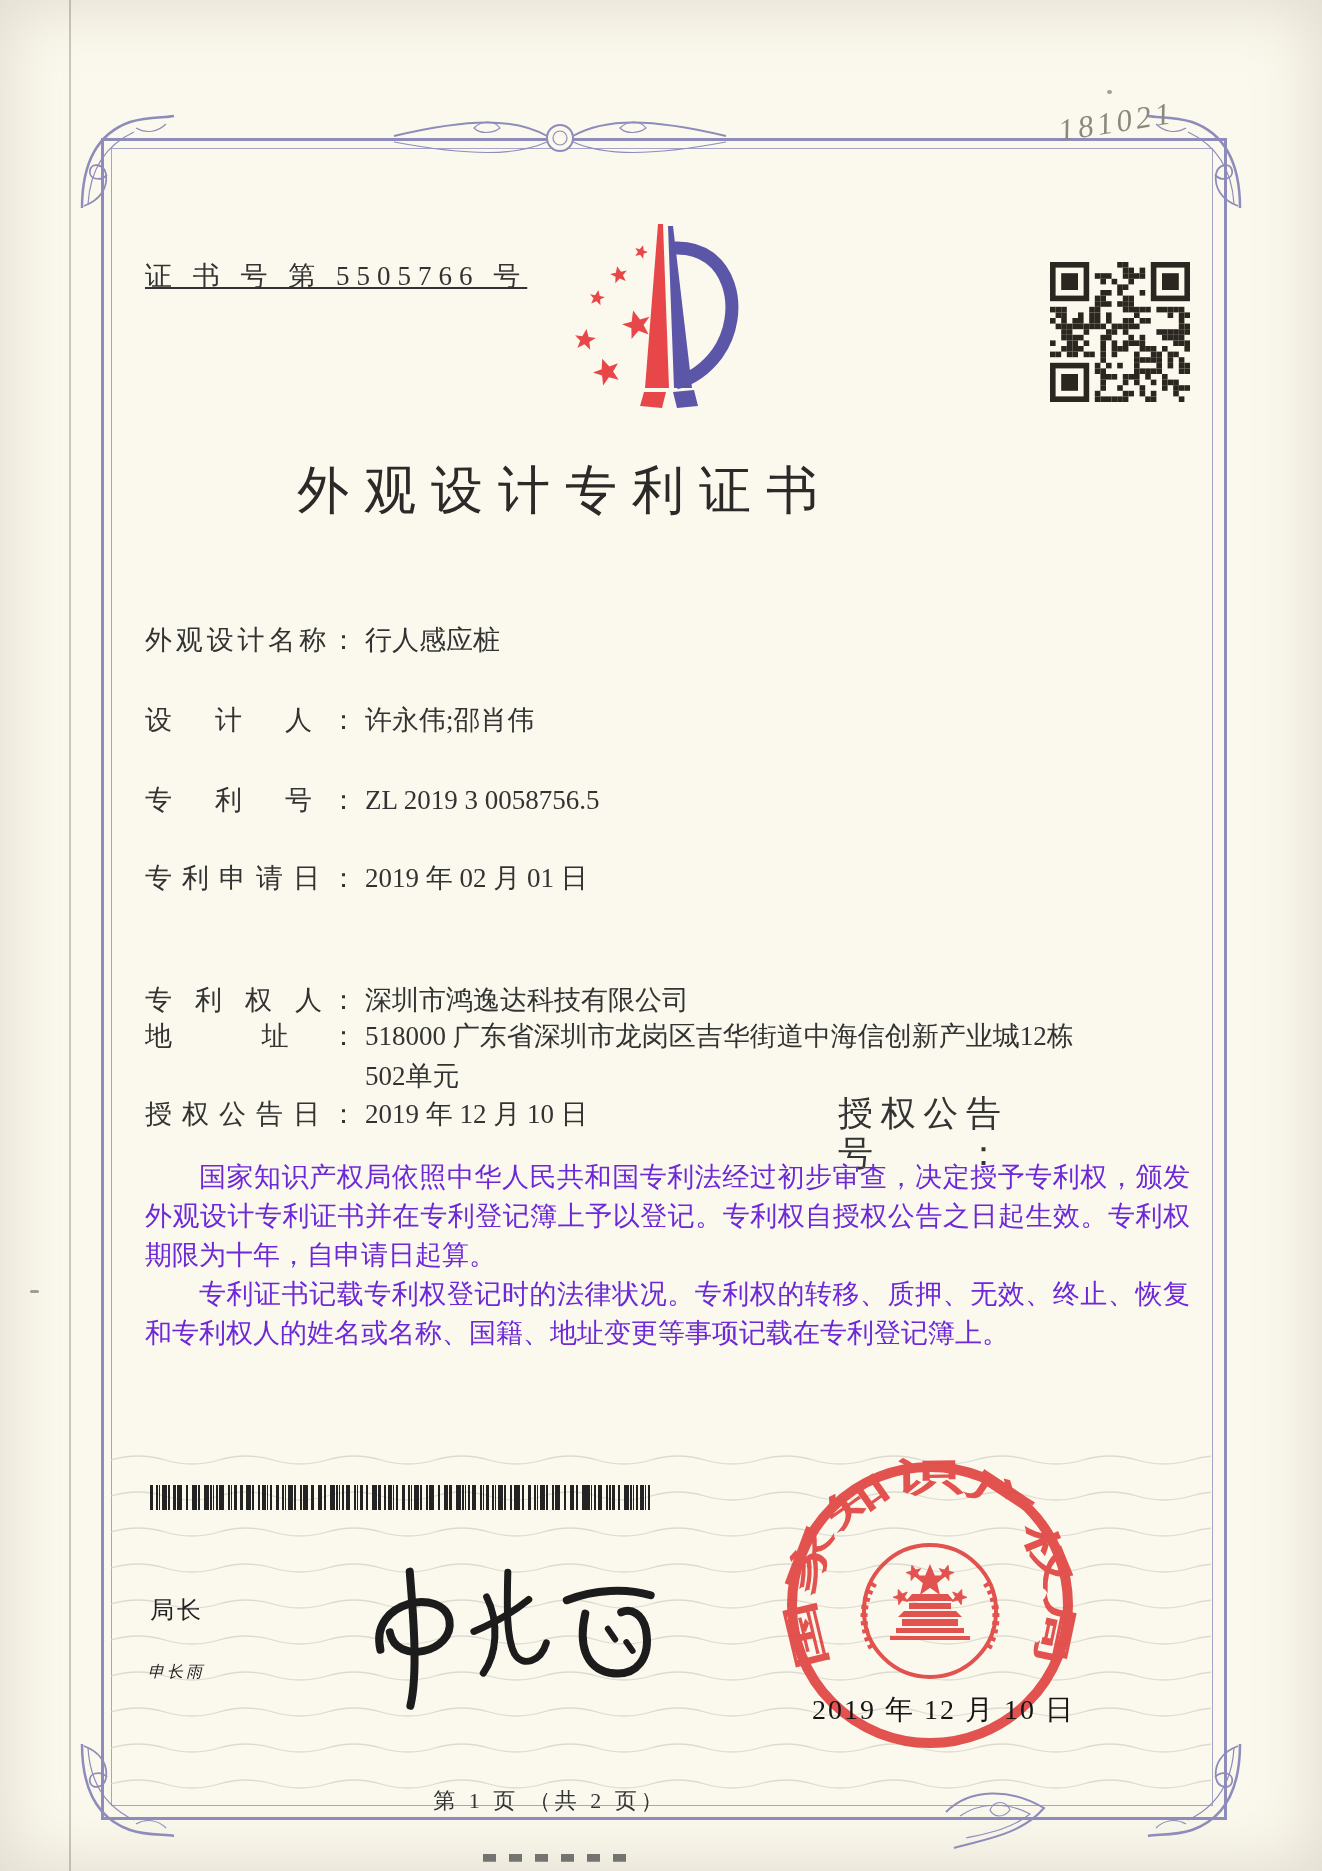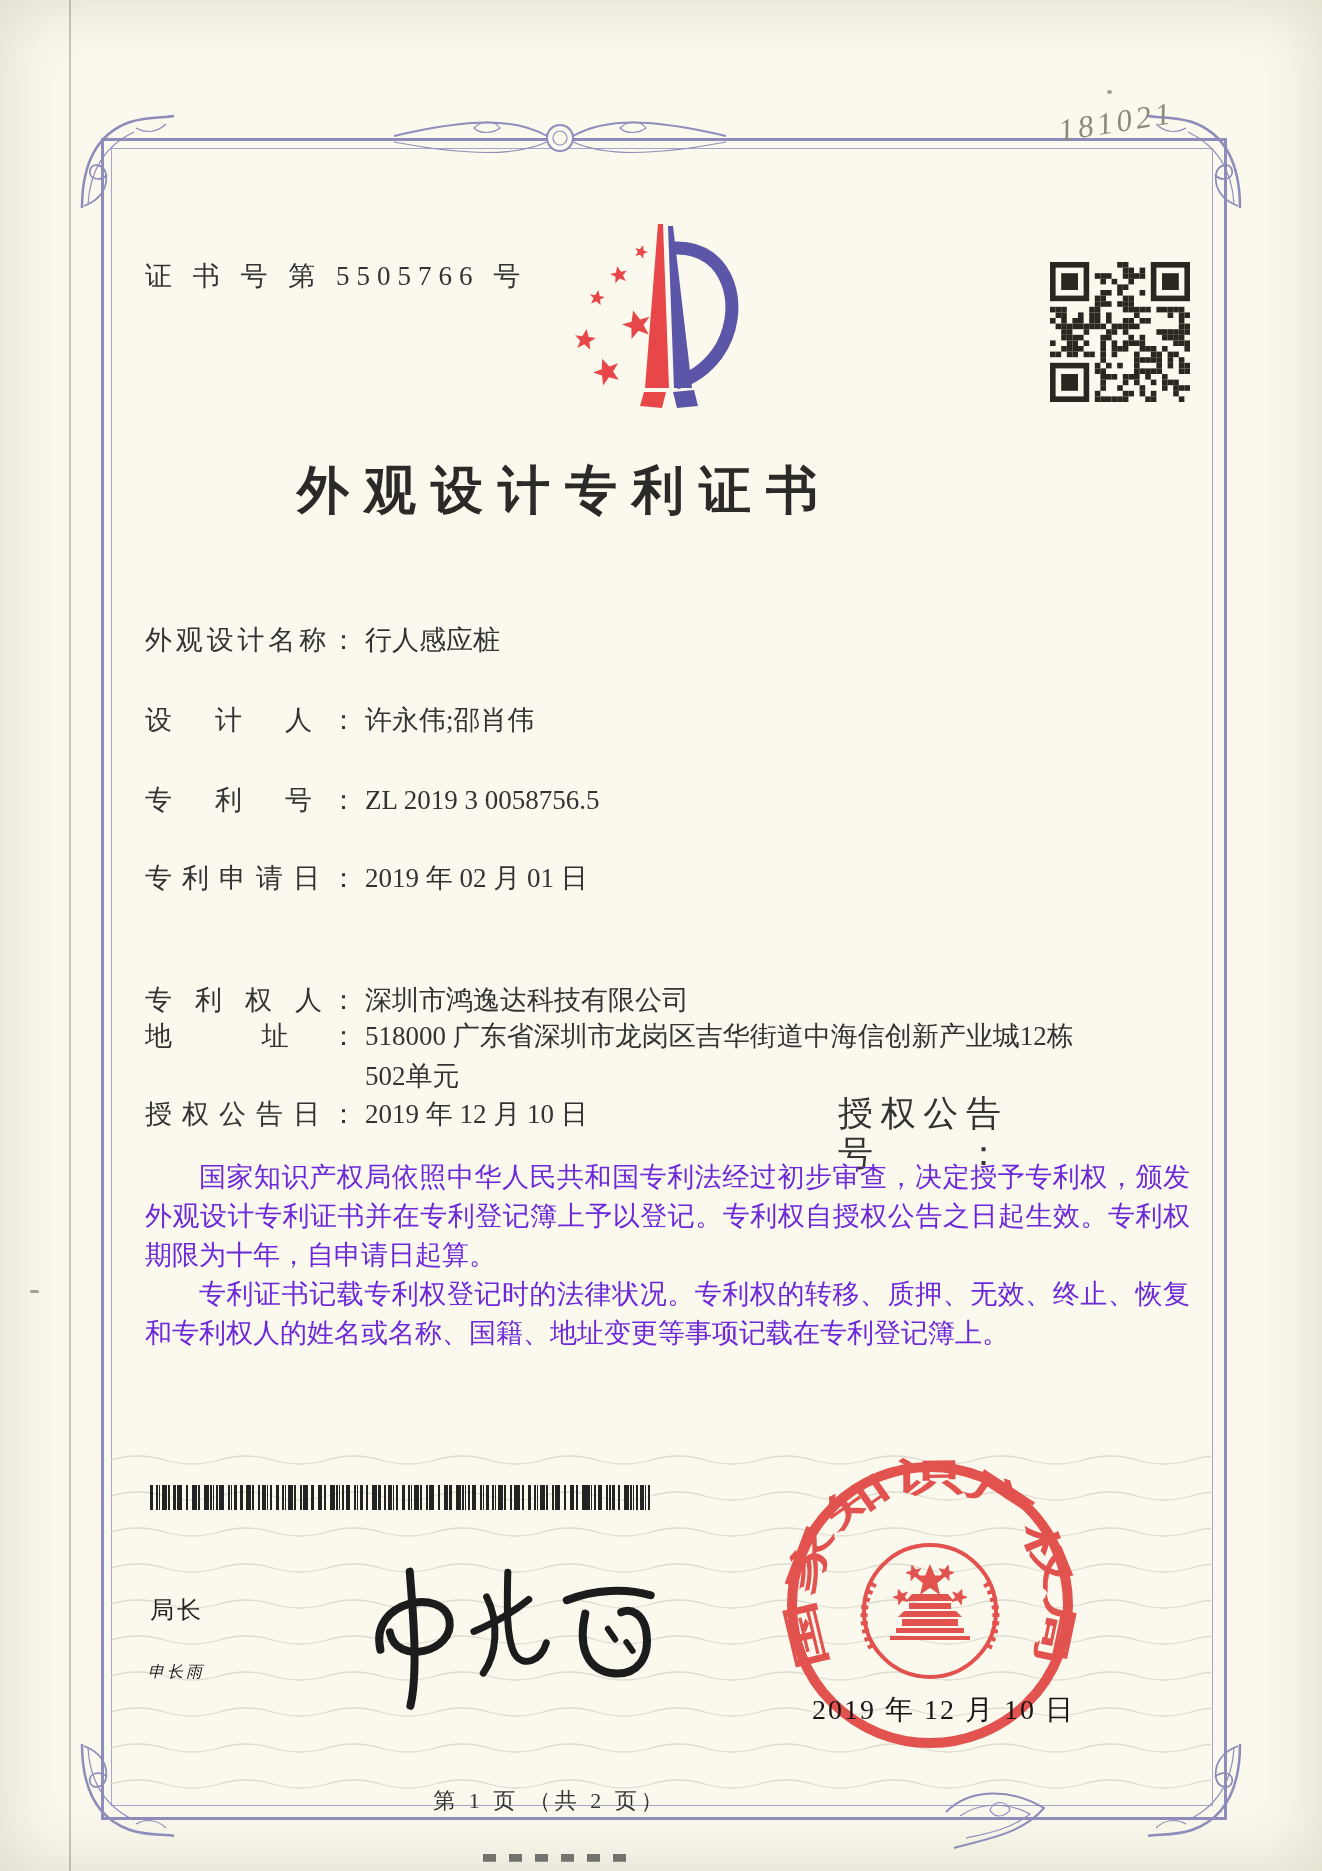--- a/index.html
+++ b/index.html
@@ -14,23 +14,23 @@
   .scan-edge-left{left:69px;top:0;bottom:0;width:2px;background:rgba(90,85,70,.30);}
   .scan-speck{left:30px;top:1290px;width:9px;height:3px;background:#555;opacity:.55;border-radius:2px;}
   .pencil-dot{left:1107px;top:90px;width:5px;height:4px;background:#8b887c;border-radius:50%;opacity:.8;}
   
   .frame-outer{left:101px;top:138px;width:1120px;height:1676px;border:3px solid #8e8cba;}
   .frame-inner{left:111px;top:148px;width:1100px;height:1656px;border:1px solid #a6a4c9;}
   .ornament svg{display:block;}
   
   .handwritten{left:1058px;top:104px;font-size:31px;color:#8b887c;
     font-style:italic;letter-spacing:4px;transform:rotate(-9deg);font-weight:400;}
-  .cert-no{left:145px;top:258px;font-size:27px;letter-spacing:7px;color:#333;}
-  
-  .title{left:30px;top:456px;width:1070px;text-align:center;font-size:52px;font-weight:700;
+  .cert-no{left:145px;top:258px;font-size:27px;letter-spacing:7px;color:#333;text-decoration:underline;}
+  
+  .title{left:30px;top:456px;width:1070px;text-align:center;font-size:52px;font-weight:400;
     letter-spacing:15px;color:#2b2a28;}
   
   .frow{position:absolute;left:145px;display:flex;font-size:27px;line-height:40px;color:#333;}
   .flabel{display:inline-block;width:212px;text-align:justify;text-align-last:justify;flex:none;}
   .fvalue{display:inline-block;margin-left:8px;width:790px;}
   .grant2{position:absolute;left:693px;top:0;display:flex;font-size:35px;line-height:40px;}
   .grant2 .flabel{width:163px;}
   
   .bodytext{left:145px;top:1158px;width:1045px;font-size:27px;line-height:39px;
     text-align:justify;color:#6d28d9;}

